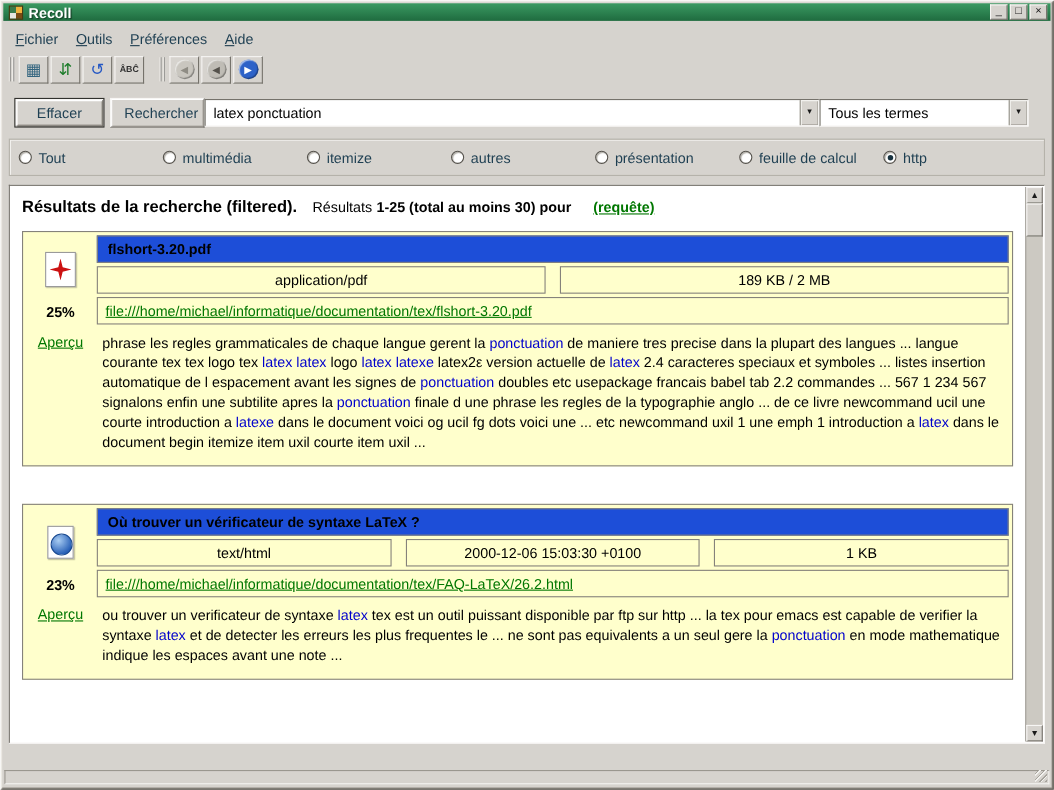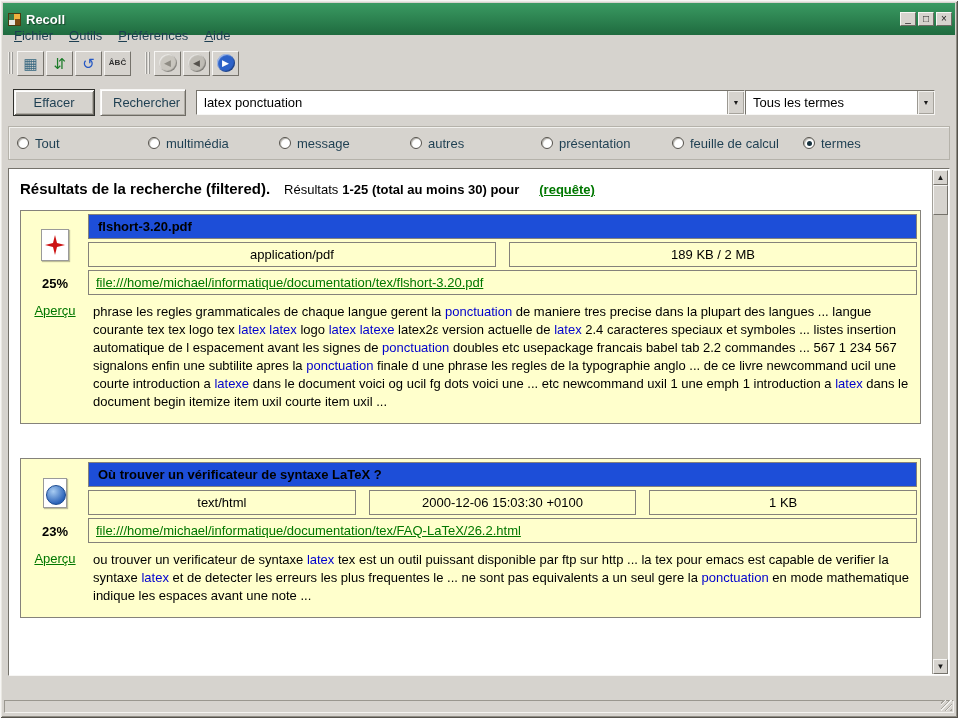--- a/index.html
+++ b/index.html
@@ -10,21 +10,21 @@
     background:#9a978f;
   }
   .window {
     position:relative; width:958px; height:718px;
     background:#d6d3ce;
     box-shadow: inset 1px 1px 0 #f7f6f4, inset -1px -1px 0 #55524c,
                 inset 2px 2px 0 #e9e7e2, inset -2px -2px 0 #8f8c84;
   }
   
   .titlebar {
-    position:absolute; top:3px; left:3px; right:3px; height:32px;
+    position:absolute; top:3px; left:3px; right:3px; height:16px;
     background:linear-gradient(180deg,#3a9a62,#1f6b3f);
     display:flex; align-items:center; padding:0 3px;
   }
   .app-icon {
     width:13px; height:13px; margin:0 5px 0 2px;
     background:conic-gradient(#f0b23e 0 25%, #7a4a14 0 50%, #e8e6e1 0 75%, #3a7a4a 0);
     border:1px solid #4a3a10;
   }
   .title-text { color:#fff; font-weight:bold; font-size:13px; text-shadow:1px 1px 1px rgba(0,0,0,.45); }
   .win-controls { margin-left:auto; display:flex; gap:2px; }
@@ -74,21 +74,21 @@
     box-shadow: inset 1px 1px 0 #fff, inset -1px -1px 0 #aeaba4;
     padding:0 12px; font-family:inherit; cursor:default;
   }
   .btn.default-btn {
     border:1px solid #31312d;
     box-shadow: inset 1px 1px 0 #f7f6f4, inset -1px -1px 0 #6e6b64,
                 inset 2px 2px 0 #fff, inset -2px -2px 0 #aeaba4;
     width:82px;
   }
   #btn-effacer { margin-right:5px; }
-  #btn-rechercher { margin-right:10px; width:86px; }
+  #btn-rechercher { margin-right:0; width:86px; }
   .combo {
     height:25px; background:#fff;
     border:1px solid; border-color:#75726b #f7f6f4 #f7f6f4 #75726b;
     display:flex; align-items:center; overflow:hidden;
   }
   .combo.mode { width:190px; margin-right:10px; }
   .combo.query { flex:1; }
   .combo-text { flex:1; padding:0 7px; font-size:13px; color:#000; white-space:nowrap; }
   .combo input {
     flex:1; border:none; outline:none; background:transparent;
@@ -277,37 +277,37 @@
       <span class="radio-item">
         <span class="radio-circle"></span>
         <span class="radio-label">Tout</span>
       </span>
       <span class="radio-item">
         <span class="radio-circle"></span>
         <span class="radio-label">multimédia</span>
       </span>
       <span class="radio-item">
         <span class="radio-circle"></span>
-        <span class="radio-label">message</span>
+        <span class="radio-label">itemize</span>
       </span>
       <span class="radio-item">
         <span class="radio-circle"></span>
         <span class="radio-label">autres</span>
       </span>
       <span class="radio-item">
         <span class="radio-circle"></span>
         <span class="radio-label">présentation</span>
       </span>
       <span class="radio-item">
         <span class="radio-circle"></span>
         <span class="radio-label">feuille de calcul</span>
       </span>
       <span class="radio-item">
         <span class="radio-circle checked"></span>
-        <span class="radio-label">termes</span>
+        <span class="radio-label">http</span>
       </span>
     </div>
 
   <div class="results-panel">
     <div class="results-content">
       <div class="results-heading">
         <span class="rh-main">Résultats de la recherche (filtered).</span><span class="rh-sub"><span class="sp">Résultats</span><span class="rh-bold">1-25 (total au moins 30) pour</span><a class="rh-link">(requête)</a></span>
       </div>
       <div id="result-list">
           <div class="result">

